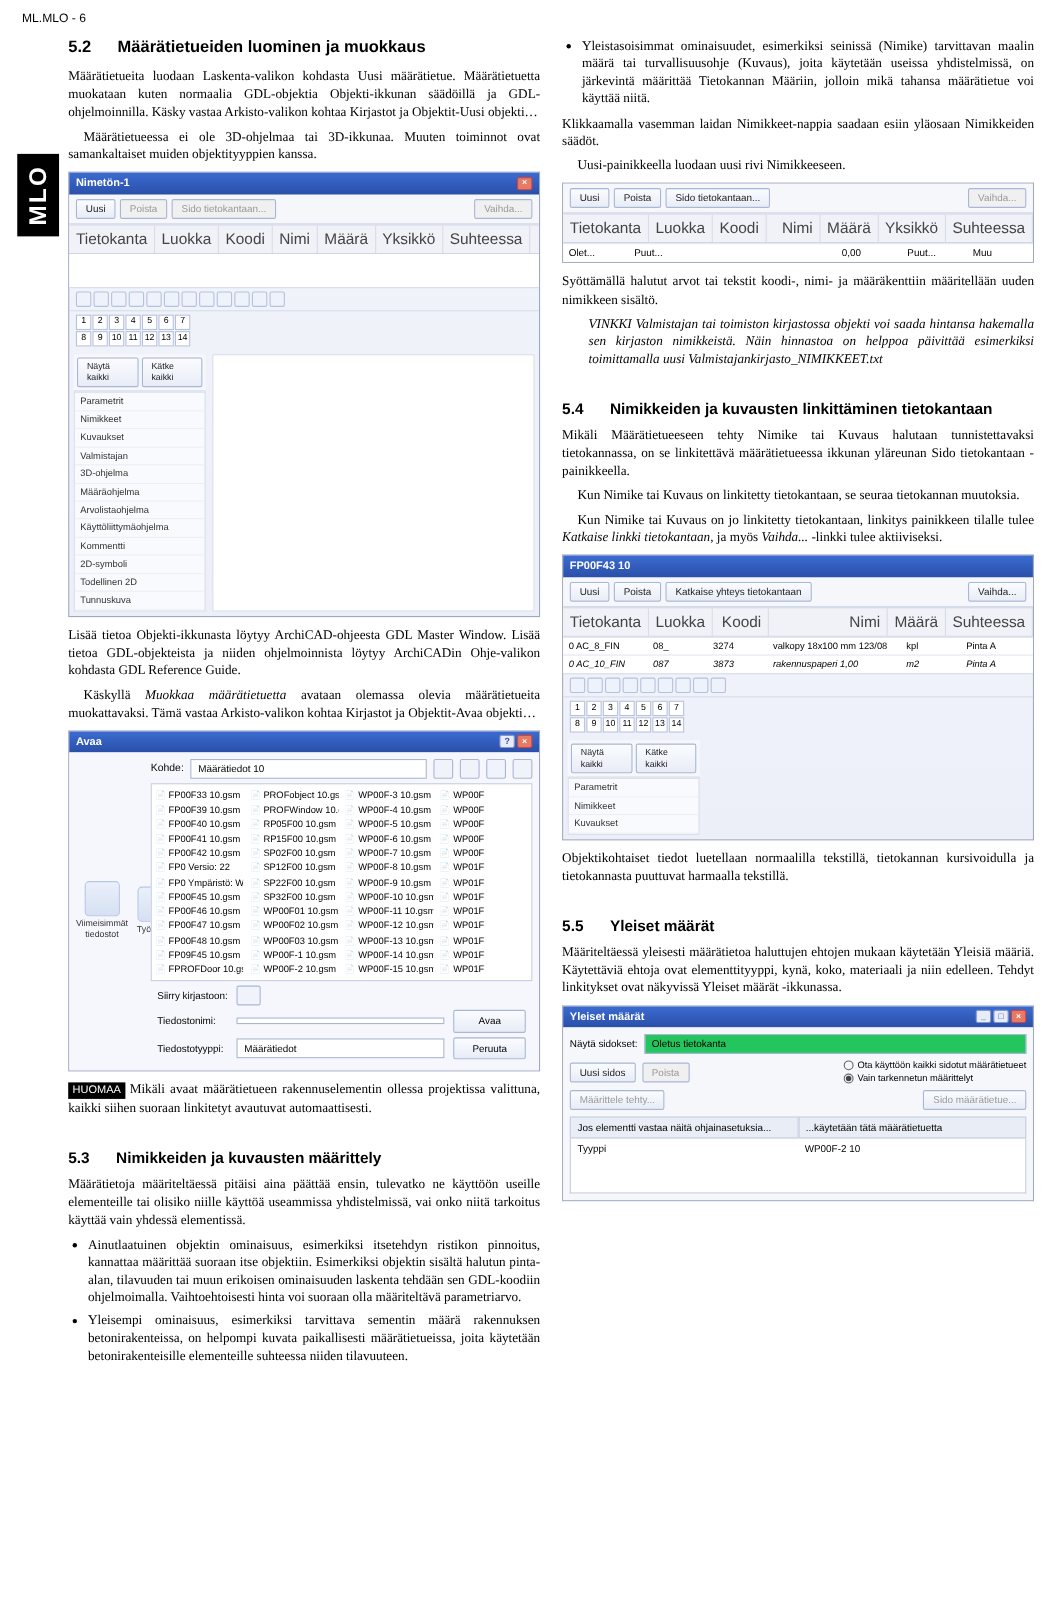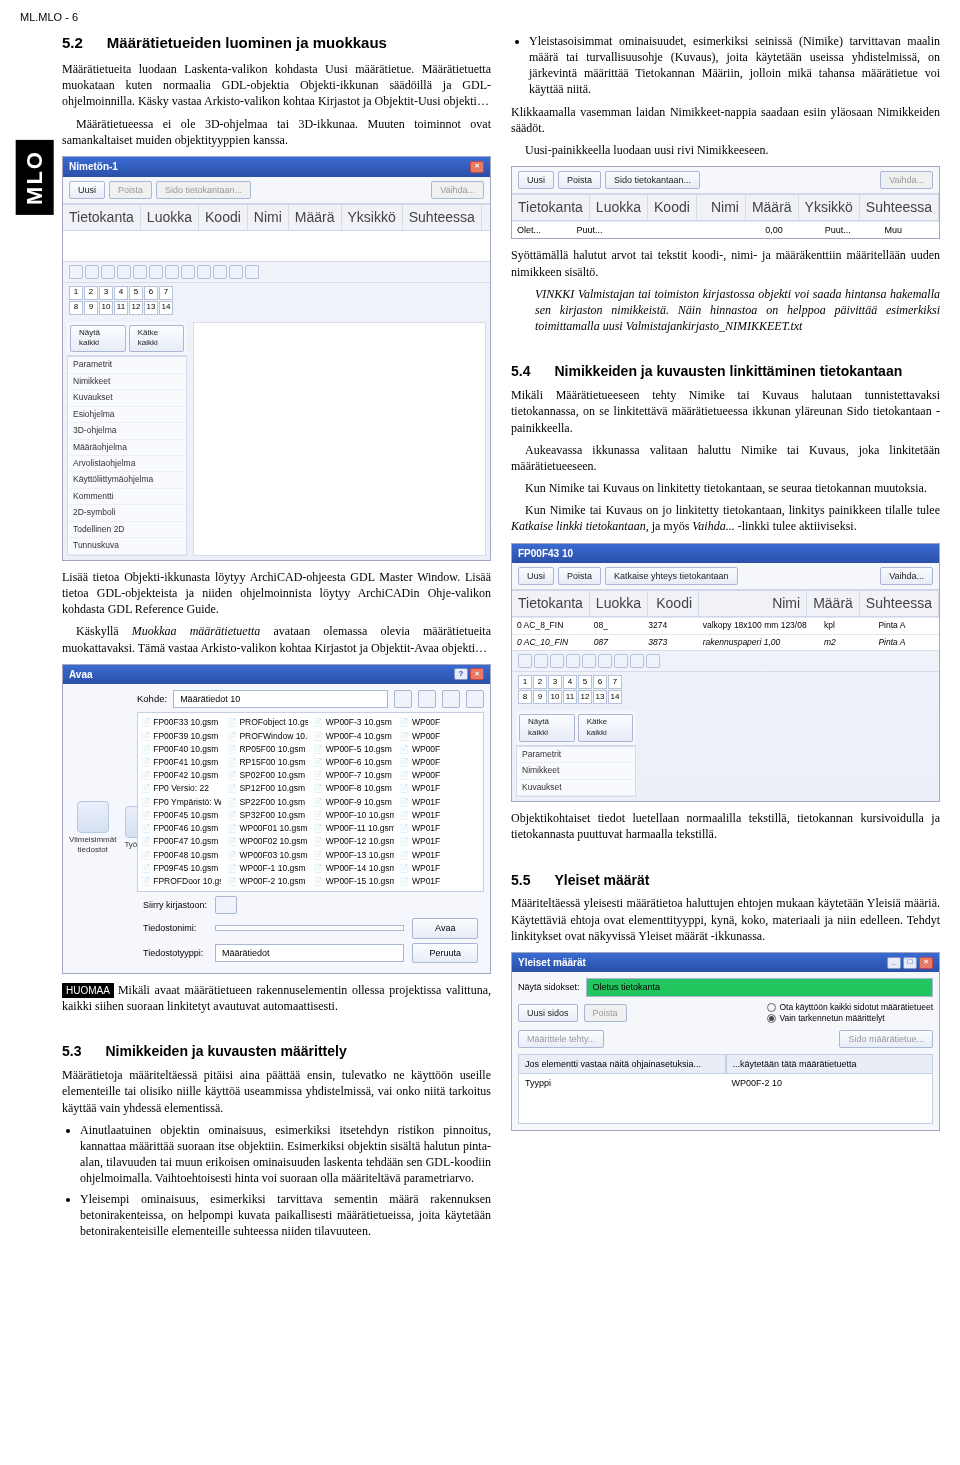--- a/index.html
+++ b/index.html
@@ -236,21 +236,21 @@
       <div style="display:flex; gap:6px; padding:4px;">
         <div style="flex:0 0 120px;">
           <div class="toolbar-row" style="padding:3px; gap:3px;">
             <span class="btn" style="font-size:8px;">Näytä kaikki</span>
             <span class="btn" style="font-size:8px;">Kätke kaikki</span>
           </div>
           <div class="sidebar-list">
             <div>Parametrit</div>
             <div>Nimikkeet</div>
             <div>Kuvaukset</div>
-            <div>Esiohjelma</div>
+            <div>Valmistajan</div>
             <div>3D-ohjelma</div>
             <div>Määräohjelma</div>
             <div>Arvolistaohjelma</div>
             <div>Käyttöliittymäohjelma</div>
             <div>Kommentti</div>
             <div>2D-symboli</div>
             <div>Todellinen 2D</div>
             <div>Tunnuskuva</div>
           </div>
         </div>
@@ -408,21 +408,20 @@
     </div>
 
     <p>Syöttämällä halutut arvot tai tekstit koodi-, nimi- ja määräkenttiin määritellään uuden nimikkeen sisältö.</p>
     <div class="tip-block">VINKKI Valmistajan tai toimiston kirjastossa objekti voi saada hintansa hakemalla sen kirjaston nimikkeistä. Näin hinnastoa on helppoa päivittää esimerkiksi toimittamalla uusi Valmistajankirjasto_NIMIKKEET.txt</div>
 
     <h3>
       <span class="num">5.4</span>
       <span class="ttl">Nimikkeiden ja kuvausten linkittäminen tietokantaan</span>
     </h3>
     <p>Mikäli Määrätietueeseen tehty Nimike tai Kuvaus halutaan tunnistettavaksi tietokannassa, on se linkitettävä määrätietueessa ikkunan yläreunan Sido tietokantaan -painikkeella.</p>
-    <p class="indent">Aukeavassa ikkunassa valitaan haluttu Nimike tai Kuvaus, joka linkitetään määrätietueeseen.</p>
     <p class="indent">Kun Nimike tai Kuvaus on linkitetty tietokantaan, se seuraa tietokannan muutoksia.</p>
     <p class="indent">
       <span>Kun Nimike tai Kuvaus on jo linkitetty tietokantaan, linkitys painikkeen tilalle tulee </span><span class="italic">Katkaise linkki tietokantaan</span><span>, ja myös </span><span class="italic">Vaihda...</span><span> -linkki tulee aktiiviseksi.</span>
     </p>
 
     <div class="shot">
       <div class="titlebar">
         <span>FP00F43 10</span>
       </div>
       <div class="toolbar-row">

